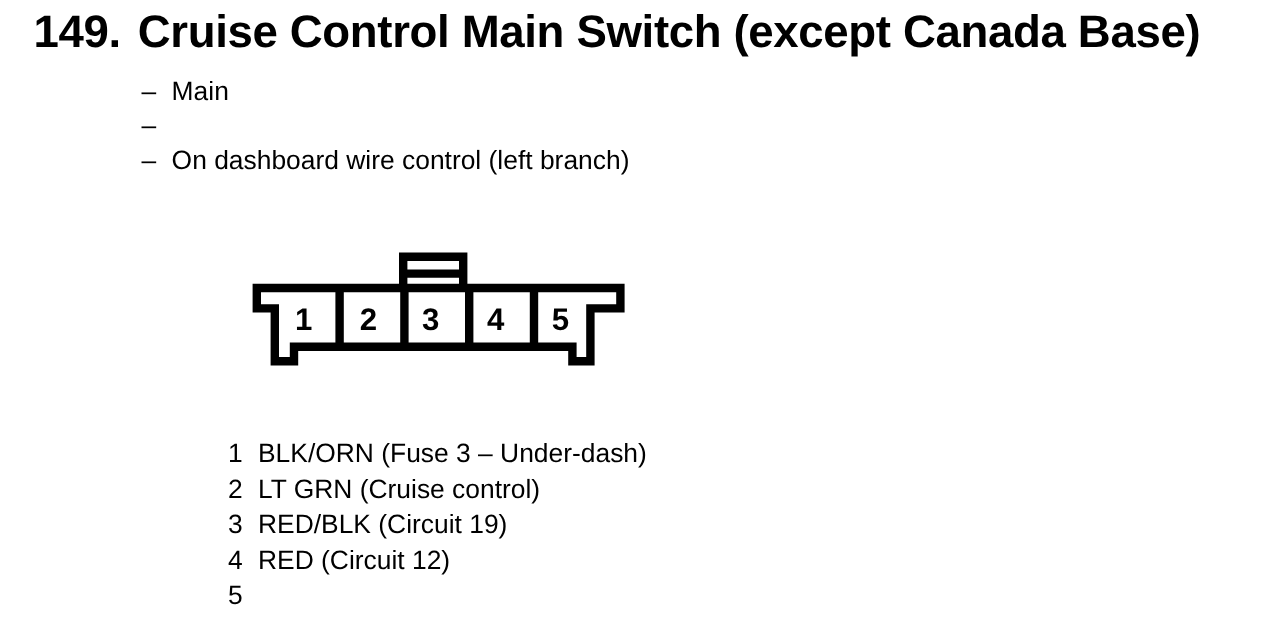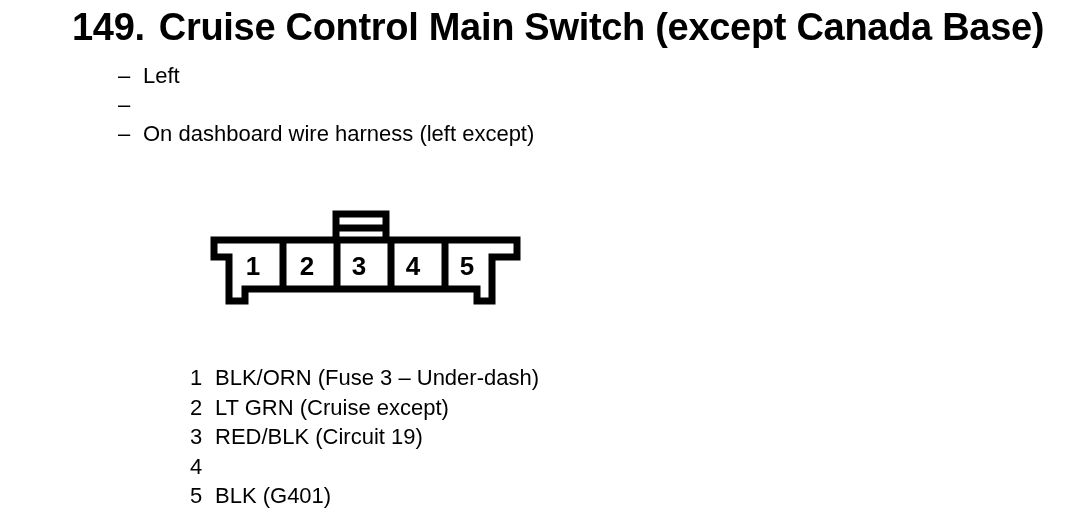--- a/index.html
+++ b/index.html
@@ -20,21 +20,20 @@
     position: absolute;
     left: 28px;
     top: 8px;
     display: flex;
     gap: 14px;
     font-size: 38px;
     font-weight: bold;
     line-height: 38px;
     letter-spacing: -0.3px;
     white-space: nowrap;
-    margin-left: 44px;
   }
   .bullets {
     position: absolute;
     left: 118px;
     top: 61px;
     font-size: 22px;
     line-height: 29px;
   }
   .bullet-row {
     display: flex;
@@ -78,28 +77,28 @@
 <div class="page">
 
   <div class="title-row">
     <span>149.</span>
     <span>Cruise Control Main Switch (except Canada Base)</span>
   </div>
 
   <div class="bullets">
     <div class="bullet-row">
       <span class="bullet-dash">–</span>
-      <span>Left</span>
+      <span>Main</span>
     </div>
     <div class="bullet-row">
       <span class="bullet-dash">–</span>
     </div>
     <div class="bullet-row">
       <span class="bullet-dash">–</span>
-      <span>On dashboard wire harness (left except)</span>
+      <span>On dashboard wire control (left branch)</span>
     </div>
   </div>
 
   <div class="connector-wrap">
     <svg width="322" height="106" viewBox="0 0 322 106">
 
       <path d="M130 36 V10 H180 V36" fill="#ffffff" stroke="#000000" stroke-width="7"></path>
       <line x1="130" y1="24" x2="180" y2="24" stroke="#000000" stroke-width="7"></line>
 
       <path d="M8 36 H311 V53 H286 V97 H271 V85 H39 V97 H23 V53 H8 Z" fill="#ffffff" stroke="#000000" stroke-width="7" stroke-linejoin="miter"></path>
@@ -117,28 +116,28 @@
     </svg>
   </div>
 
   <div class="pinlist">
     <div class="pin-row">
       <span class="pin-num">1</span>
       <span>BLK/ORN (Fuse 3 – Under-dash)</span>
     </div>
     <div class="pin-row">
       <span class="pin-num">2</span>
-      <span>LT GRN (Cruise except)</span>
+      <span>LT GRN (Cruise control)</span>
     </div>
     <div class="pin-row">
       <span class="pin-num">3</span>
       <span>RED/BLK (Circuit 19)</span>
     </div>
     <div class="pin-row">
       <span class="pin-num">4</span>
+      <span>RED (Circuit 12)</span>
     </div>
     <div class="pin-row">
       <span class="pin-num">5</span>
-      <span>BLK (G401)</span>
     </div>
   </div>
 
 </div>
 
 </body></html>

